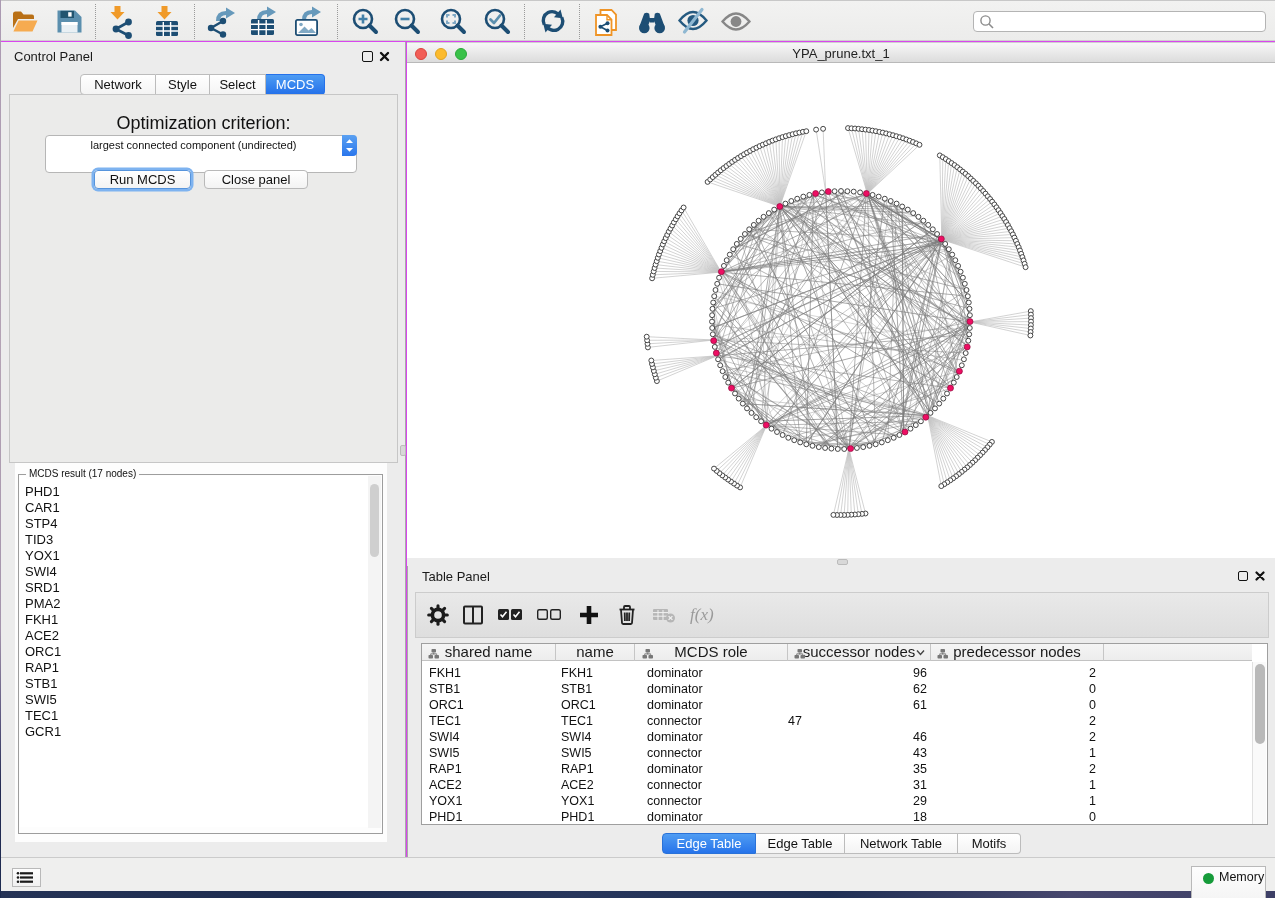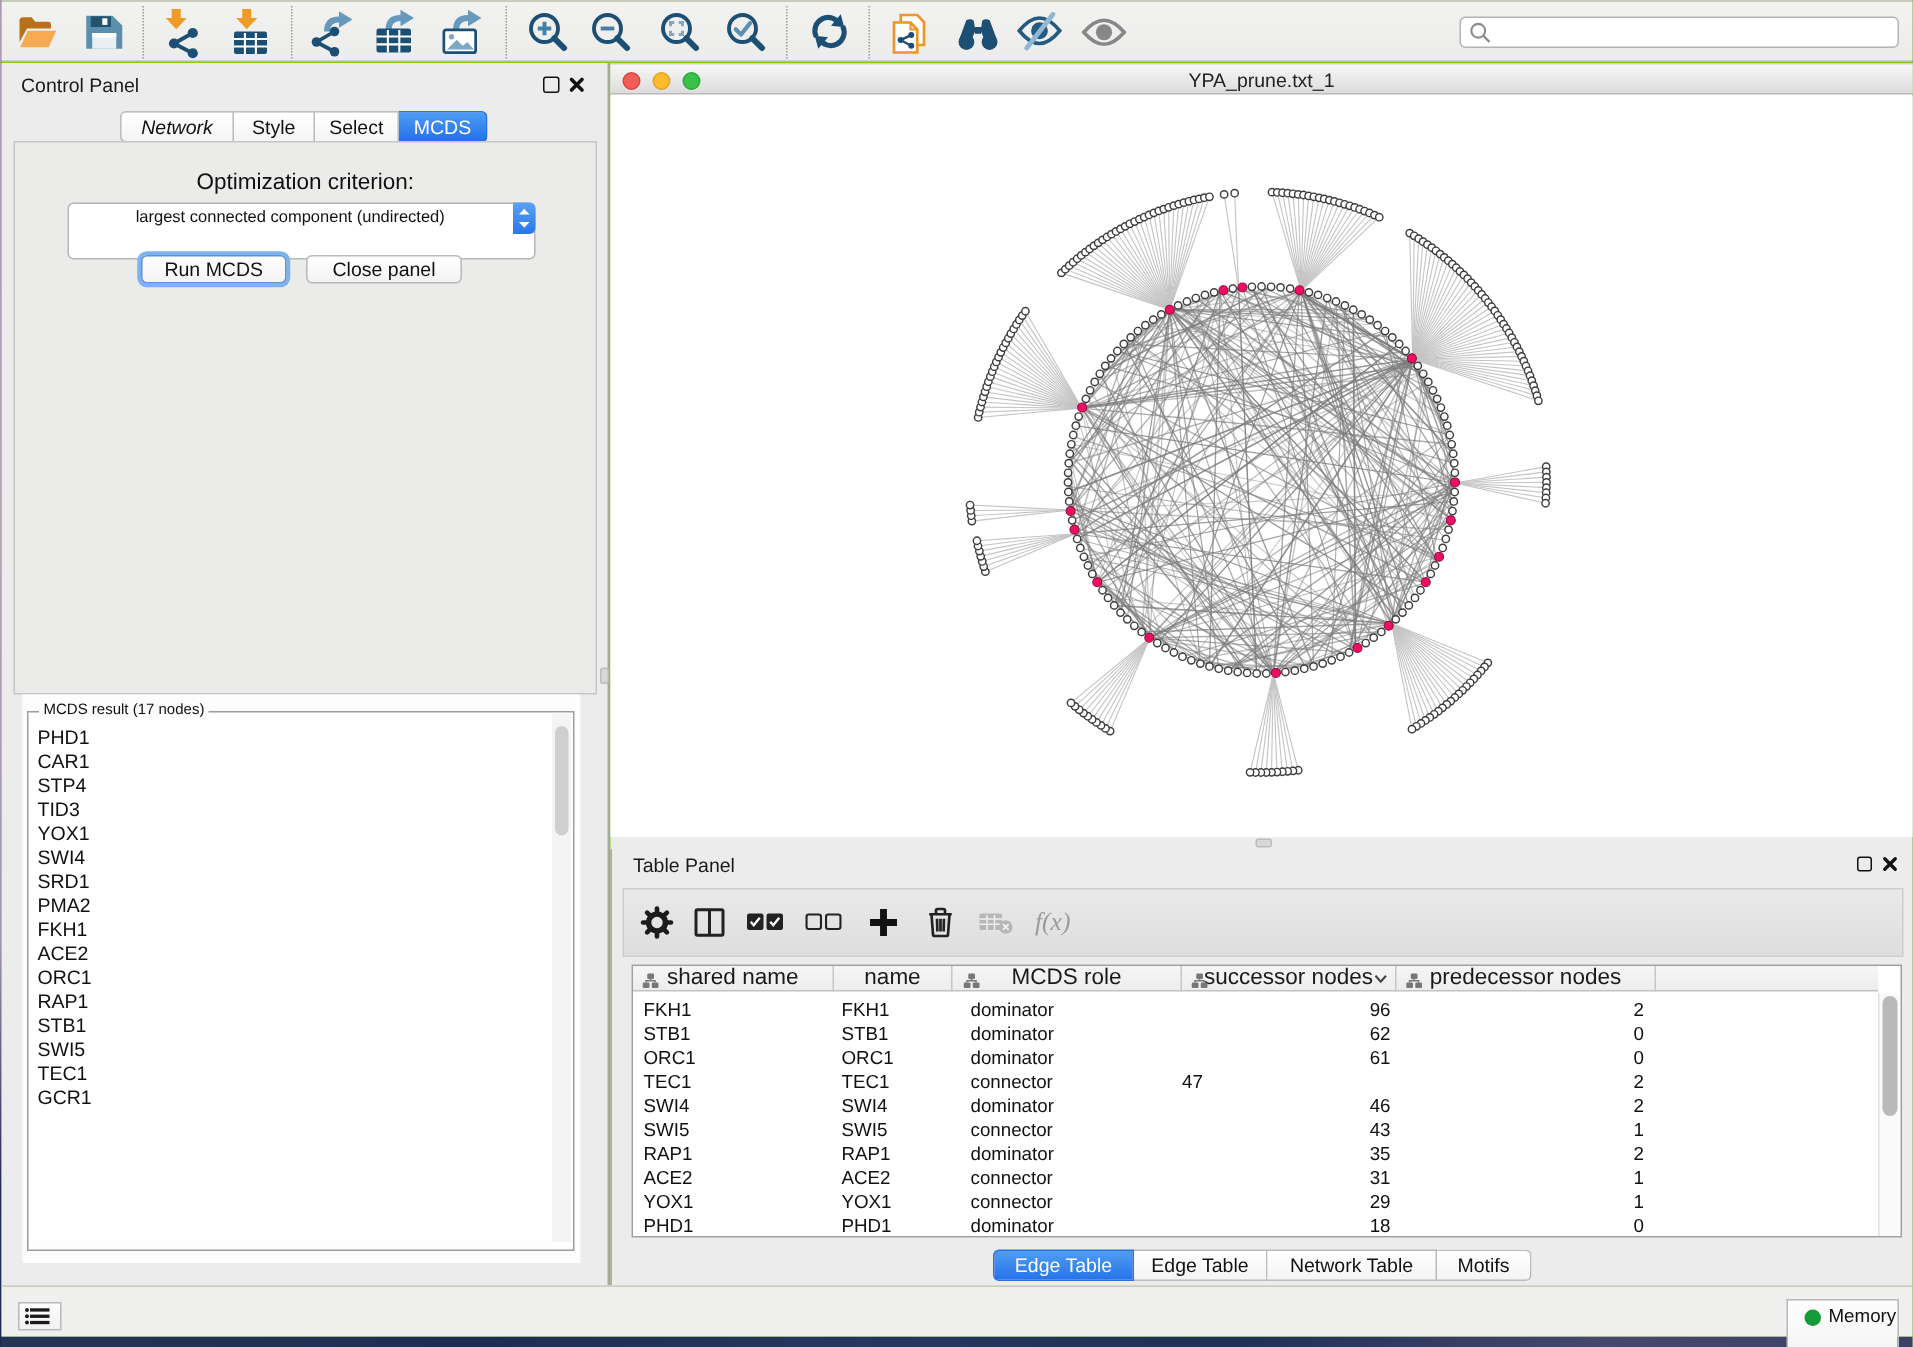--- a/index.html
+++ b/index.html
@@ -1,38 +1,38 @@
 <!DOCTYPE html>
 <html><head><meta charset="utf-8">
 <style>
 * { margin:0; padding:0; box-sizing:border-box; }
 html,body { width:1275px; height:898px; overflow:hidden; }
 body { font-family:"Liberation Sans", sans-serif;
   background:linear-gradient(90deg,#253356 0%, #1d2c50 25%, #27365c 45%, #203055 65%, #47476e 84%, #3d3f66 100%);
 }
-#app { position:absolute; left:1px; top:0; width:1274px; height:891px; background:#84cc16; }
+#app { position:absolute; left:1px; top:0; width:1274px; height:891px; background:#d946ef; }
 
 #toolbar { position:absolute; left:0; top:0; width:1274px; height:41px;
   background:linear-gradient(#f2f2f1,#ececeb); border-top:1px solid #c8c8c8; border-bottom:1px solid #cfcfce; }
 .tbsep { position:absolute; top:3px; height:35px; width:0; border-left:1px dotted #9a9a9a; }
 .tbi { position:absolute; top:5px; }
 #searchbox { position:absolute; left:972px; top:10px; width:293px; height:21px; background:#fff;
   border:1px solid #b4b4b4; border-radius:4px; }
 
 #cpanel { position:absolute; left:0; top:42px; width:405px; height:815px; background:#ececec; border-right:1px solid #a9a9a9;}
 #cptitle { position:absolute; left:13px; top:7px; font-size:13px; color:#1a1a1a; }
 .flicon { position:absolute; width:11px; height:11px; border:1.5px solid #111; border-radius:2px; }
 
 .tabrow { position:absolute; height:21px; }
 .tab { position:absolute; top:0; height:21px; line-height:20px; text-align:center; font-size:13px;
   background:linear-gradient(#ffffff,#f4f4f4); border:1px solid #bcbcbc; color:#111; }
 .tab.sel { background:linear-gradient(#4d9cf3,#2471ea); color:#fff; border-color:#2471ea; }
 #cpcontent { position:absolute; left:8px; top:52px; width:389px; height:369px; background:#ebebea;
   border:1px solid #c6c6c6; }
-#optlabel { position:absolute; left:0; top:71px; width:405px; text-align:center; font-size:15px; color:#111; }
+#optlabel { position:absolute; left:0; top:71px; width:405px; text-align:center; font-size:18px; color:#111; }
 #dropdown { position:absolute; left:44px; top:93px; width:312px; height:38px; background:#fff;
   border:1px solid #b6b6b6; border-radius:4px; font-size:11px; line-height:19px; color:#111; }
 #dropdown .dtext { position:absolute; left:0; width:295px; text-align:center; }
 #dropdown .spin { position:absolute; right:-1px; top:-1px; width:15px; height:21px; border-radius:0 4px 4px 0;
   background:linear-gradient(#5ba1f2,#2a76ec); }
 .btn { position:absolute; height:19px; background:linear-gradient(#ffffff,#f3f3f3); border:1px solid #b9b9b9;
   border-radius:4px; font-size:13px; text-align:center; line-height:17px; color:#111; }
 #runbtn { left:93px; top:128px; width:97px; box-shadow:0 0 0 2.5px #7eb3f0; border-color:#5694dc;}
 #closebtn { left:203px; top:128px; width:104px; }
 
@@ -214,21 +214,21 @@
 <div class="tbsep" style="left:578.1px;"></div>
     </div>
 
   <div id="cpanel">
     <div id="cptitle">Control Panel</div>
     <div class="flicon" style="left:361px; top:9px;"></div>
     <svg style="position:absolute; left:378px; top:9px;" width="11" height="11" viewBox="0 0 11 11">
         <path d="M2 2 L9 9 M9 2 L2 9" stroke="#111" stroke-width="2.4" stroke-linecap="round"></path>
       </svg>
     <div class="tabrow" style="left:79px; top:32px; width:245px;">
-      <div class="tab" style="left:0; width:76px; border-radius:4px 0 0 4px;font-style:italic;">Network</div>
+      <div class="tab" style="left:0; width:76px; border-radius:4px 0 0 4px;">Network</div>
       <div class="tab" style="left:76px; width:54px; border-left:none;">Style</div>
       <div class="tab" style="left:130px; width:56px; border-left:none;">Select</div>
       <div class="tab sel" style="left:186px; width:59px; border-left:none; border-radius:0 4px 4px 0;">MCDS</div>
     </div>
     <div id="cpcontent"></div>
     <div id="optlabel">Optimization criterion:</div>
     <div id="dropdown">
         <span class="dtext">largest connected component (undirected)</span>
       <span class="spin"><svg width="15" height="21" viewBox="0 0 15 21">
             <path d="M4 8 L7.5 4.2 L11 8 Z M4 13 L7.5 16.8 L11 13 Z" fill="#fff"></path>

